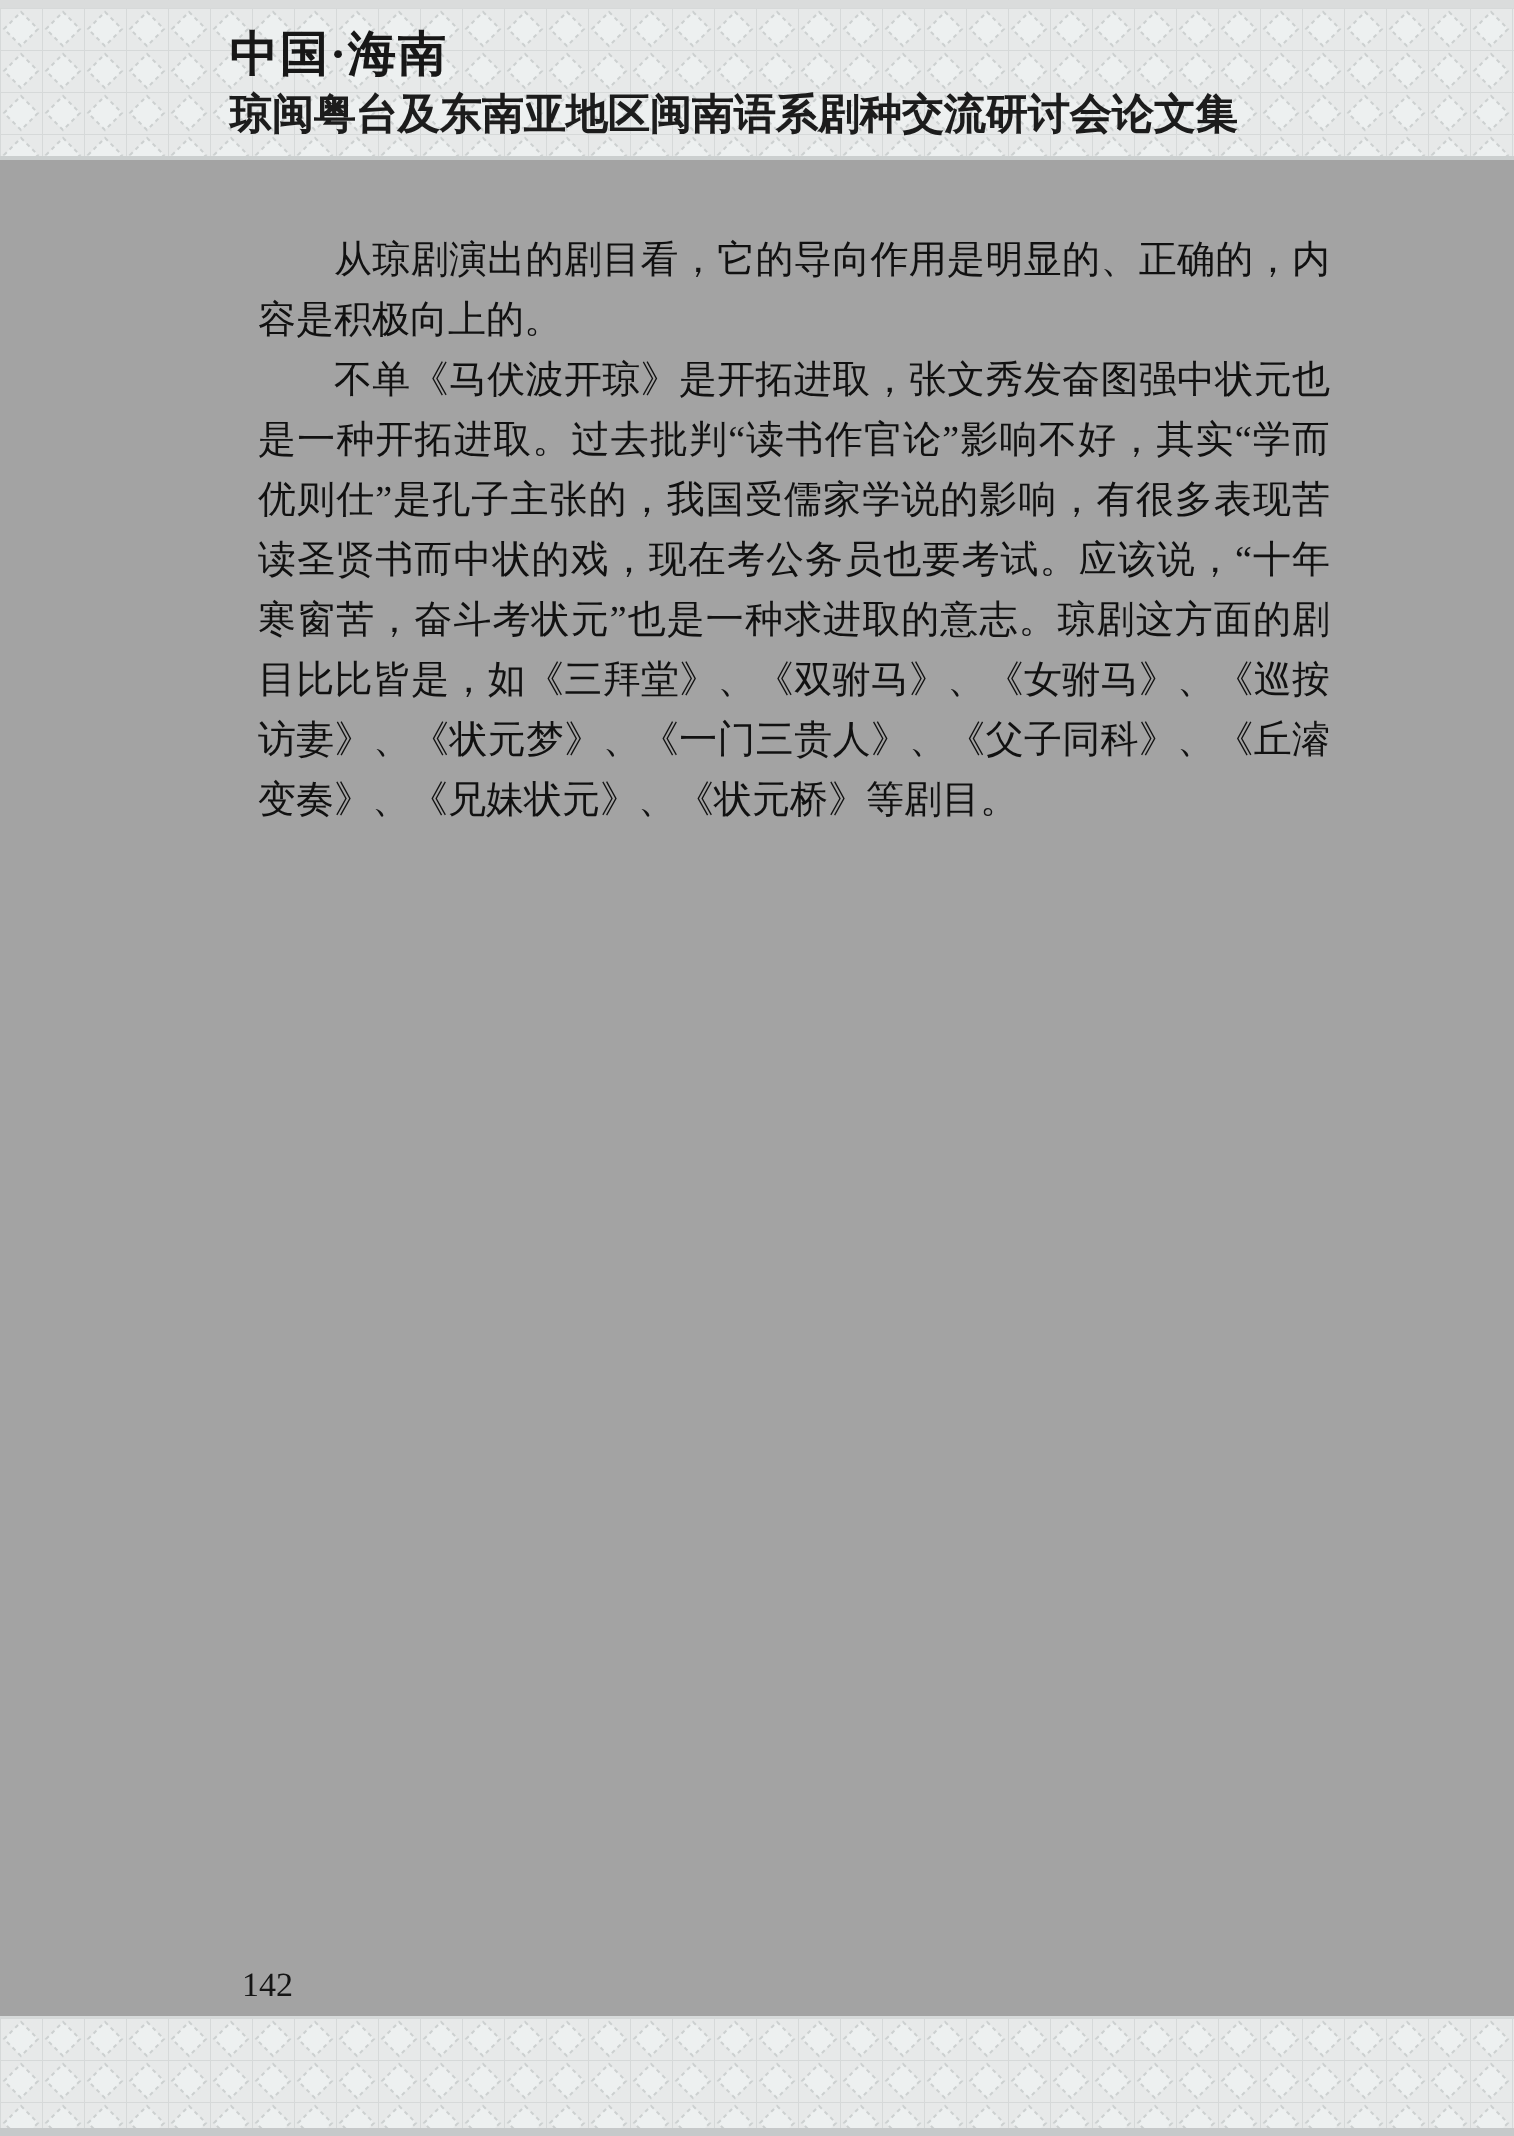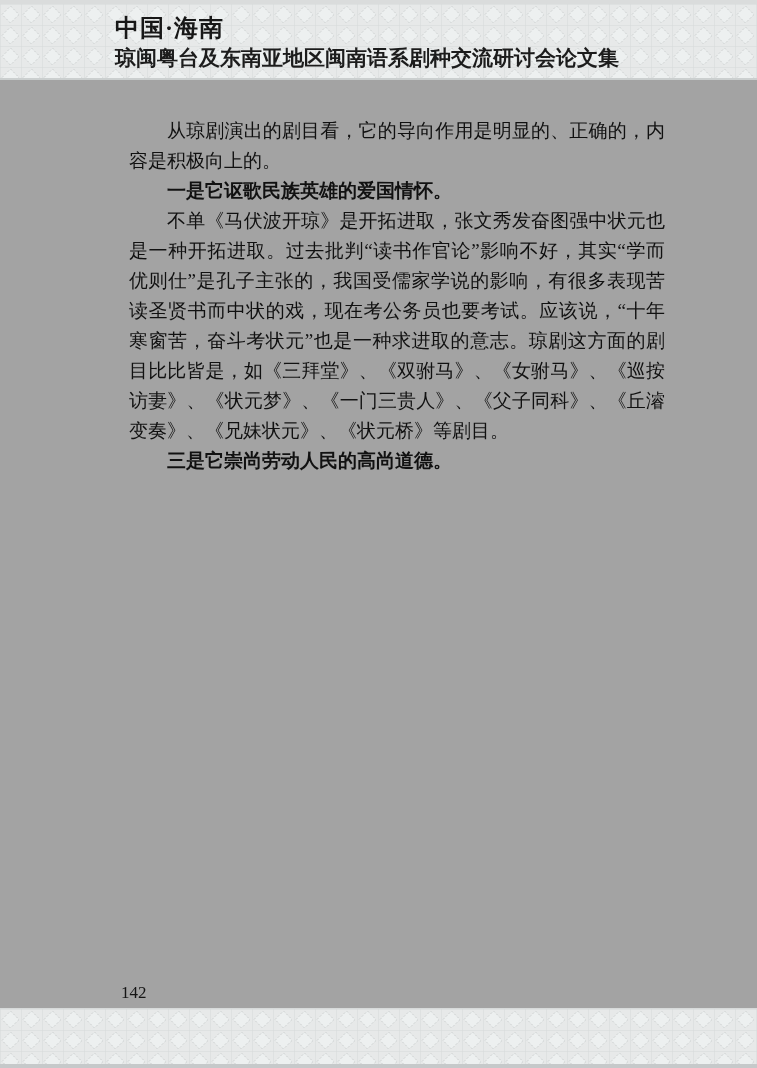--- a/index.html
+++ b/index.html
@@ -100,23 +100,21 @@
       </defs>
       <rect width="757" height="80" fill="url(#lat1)"></rect>
     </svg>
   </div>
 
   <div class="brand-title">中国·海南</div>
   <div class="brand-subtitle">琼闽粤台及东南亚地区闽南语系剧种交流研讨会论文集</div>
 
   <div class="body-text">
       <p class="blk para">从琼剧演出的剧目看，它的导向作用是明显的、正确的，内容是积极向上的。</p>
-      <p class="blk heading">一是它讴歌民族英雄的爱国情怀。</p>
       <p class="blk para">不单《马伏波开琼》是开拓进取，张文秀发奋图强中状元也是一种开拓进取。过去批判“读书作官论”影响不好，其实“学而优则仕”是孔子主张的，我国受儒家学说的影响，有很多表现苦读圣贤书而中状的戏，现在考公务员也要考试。应该说，“十年寒窗苦，奋斗考状元”也是一种求进取的意志。琼剧这方面的剧目比比皆是，如《三拜堂》、《双驸马》、《女驸马》、《巡按访妻》、《状元梦》、《一门三贵人》、《父子同科》、《丘濬变奏》、《兄妹状元》、《状元桥》等剧目。</p>
-      <p class="blk heading">三是它崇尚劳动人民的高尚道德。</p>
     </div>
 
   <div class="page-number">142</div>
 
   <div class="band band-bottom">
     <svg width="757" height="60" xmlns="http://www.w3.org/2000/svg">
       <defs>
         <pattern id="lat2" width="21" height="21" patternUnits="userSpaceOnUse">
           <rect width="21" height="21" fill="#e7e9e9"></rect>
           <path d="M0 0H21M0 0V21" stroke="#d6d9d9" stroke-width="1" fill="none"></path>

